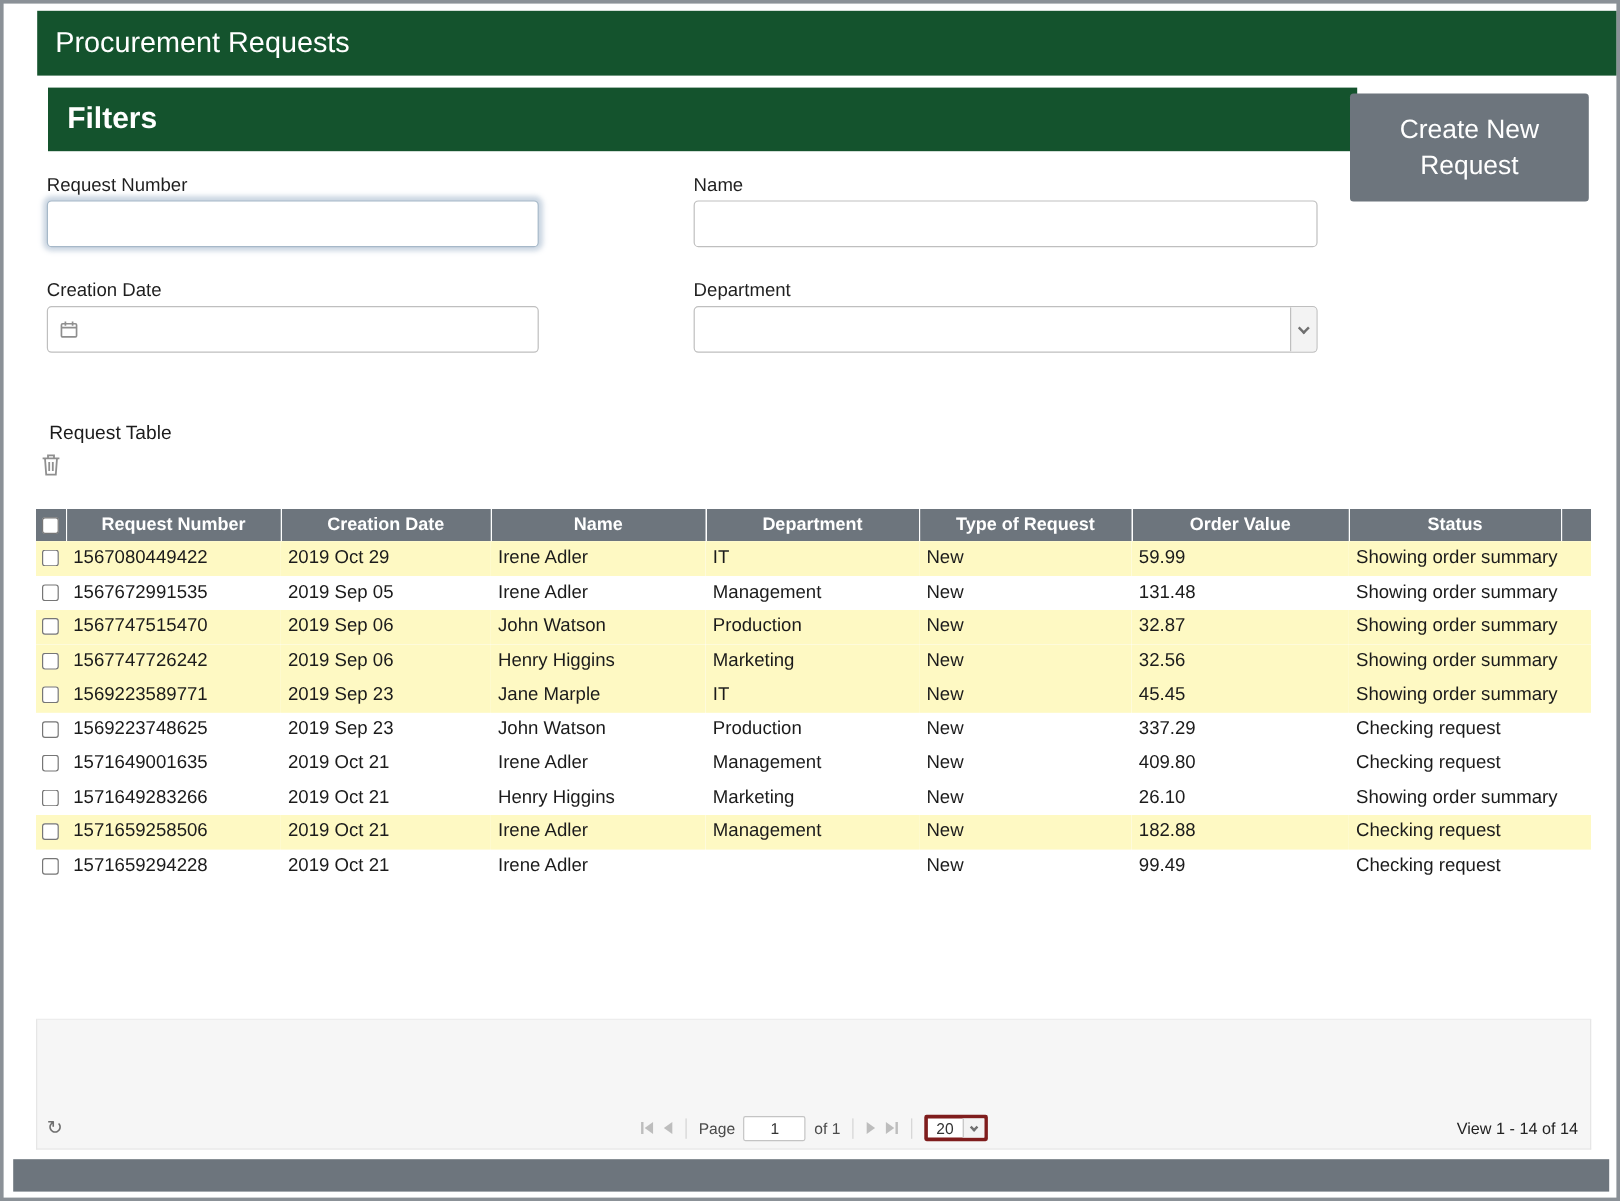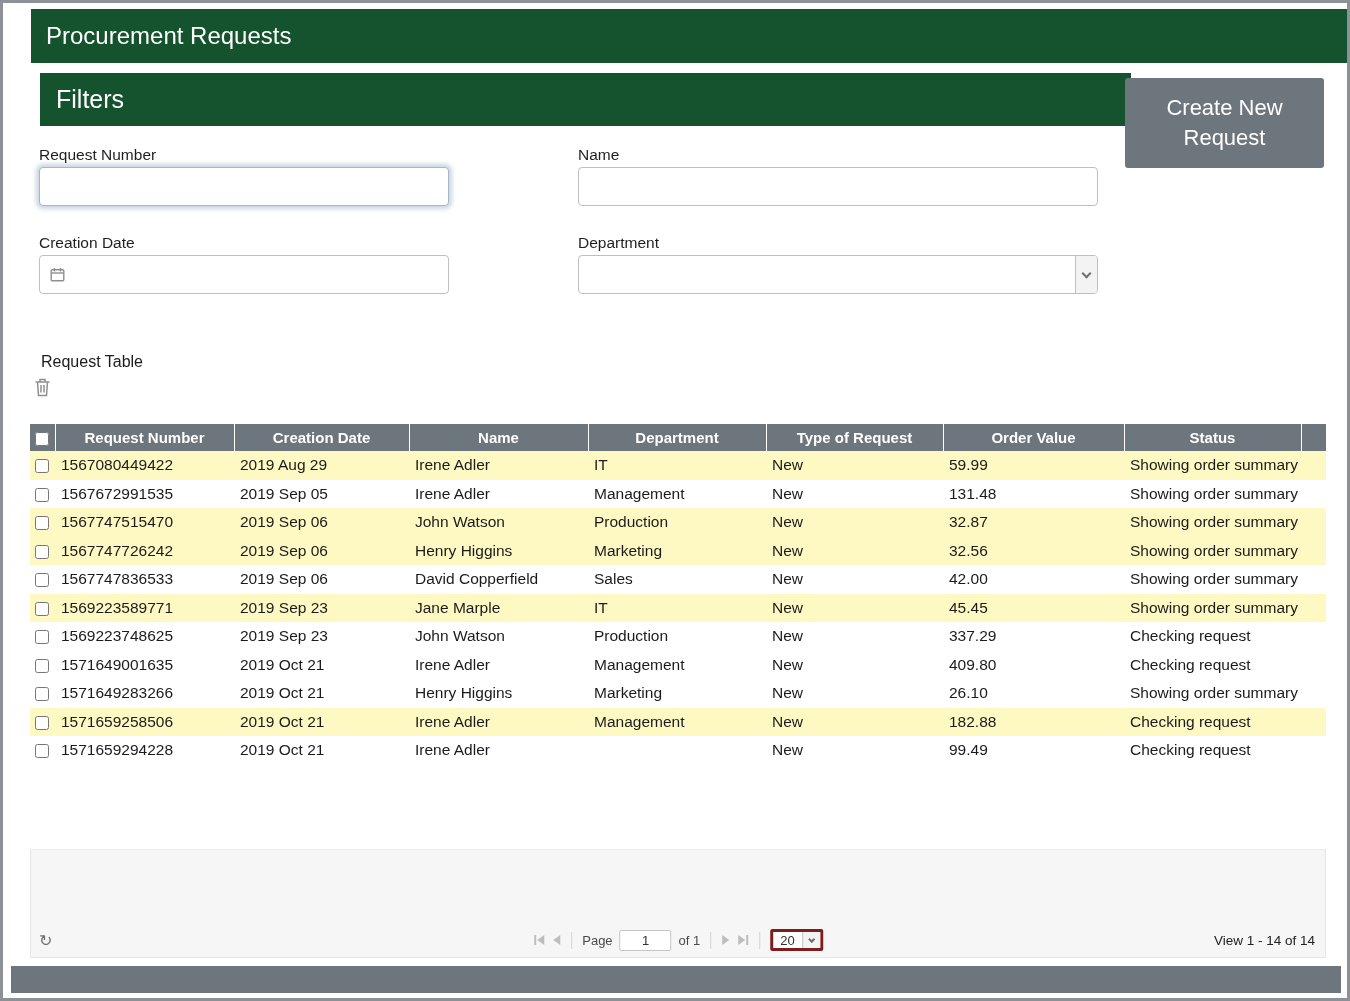--- a/index.html
+++ b/index.html
@@ -7,21 +7,21 @@
   body {
     font-family:"Liberation Sans", sans-serif;
     background:#ffffff;
     border:3px solid #8b9197;
     position:relative;
     overflow:hidden;
     color:#1b1b1b;
   }
   .graybar { background:#14532d; color:#ffffff; display:flex; align-items:center;margin-left:20px; }
   .app-header { position:absolute; left:8px; top:6px; width:1330px; height:54px; padding-left:15px; font-size:24px; font-weight:400; }
-  .filters-header { position:absolute; left:17px; top:70px; width:1091px; height:53px; padding-left:16px; font-size:25px; font-weight:400;text-align:center; }
+  .filters-header { position:absolute; left:17px; top:70px; width:1091px; height:53px; padding-left:16px; font-size:25px; font-weight:700;text-align:center; }
   .create-btn {
     position:absolute; left:1122px; top:75px; width:199px; height:90px;
     background:#6d757d; color:#fff; font-size:22px; line-height:30px;
     display:flex; align-items:center; justify-content:center; text-align:center;
     border:none; border-radius:3px; cursor:pointer; font-family:inherit; padding:0 26px;
   }
   .flabel { position:absolute; font-size:15.5px; color:#1f1f1f; }
   .finput {
     position:absolute; height:39px; border:1px solid #bfbfbf; border-radius:4px;
     background:#fff; font-size:15px; padding:0 10px; font-family:inherit; color:#1b1b1b;
@@ -157,21 +157,21 @@
         <th>Type of Request</th>
         <th>Order Value</th>
         <th>Status</th>
         <th></th>
       </tr>
     </thead>
     <tbody>
         <tr class="odd">
           <td class="cb-cell"><input type="checkbox" style=""></td>
           <td>1567080449422</td>
-          <td>2019 Aug 29</td>
+          <td>2019 Oct 29</td>
           <td>Irene Adler</td>
           <td>IT</td>
           <td>New</td>
           <td>59.99</td>
           <td colspan="2">Showing order summary</td>
         </tr>
         <tr>
           <td class="cb-cell"><input type="checkbox" style=""></td>
           <td>1567672991535</td>
           <td>2019 Sep 05</td>
@@ -192,30 +192,20 @@
           <td colspan="2">Showing order summary</td>
         </tr>
         <tr class="odd">
           <td class="cb-cell"><input type="checkbox" style=""></td>
           <td>1567747726242</td>
           <td>2019 Sep 06</td>
           <td>Henry Higgins</td>
           <td>Marketing</td>
           <td>New</td>
           <td>32.56</td>
-          <td colspan="2">Showing order summary</td>
-        </tr>
-        <tr>
-          <td class="cb-cell"><input type="checkbox" style=""></td>
-          <td>1567747836533</td>
-          <td>2019 Sep 06</td>
-          <td>David Copperfield</td>
-          <td>Sales</td>
-          <td>New</td>
-          <td>42.00</td>
           <td colspan="2">Showing order summary</td>
         </tr>
         <tr class="odd">
           <td class="cb-cell"><input type="checkbox" style=""></td>
           <td>1569223589771</td>
           <td>2019 Sep 23</td>
           <td>Jane Marple</td>
           <td>IT</td>
           <td>New</td>
           <td>45.45</td>

